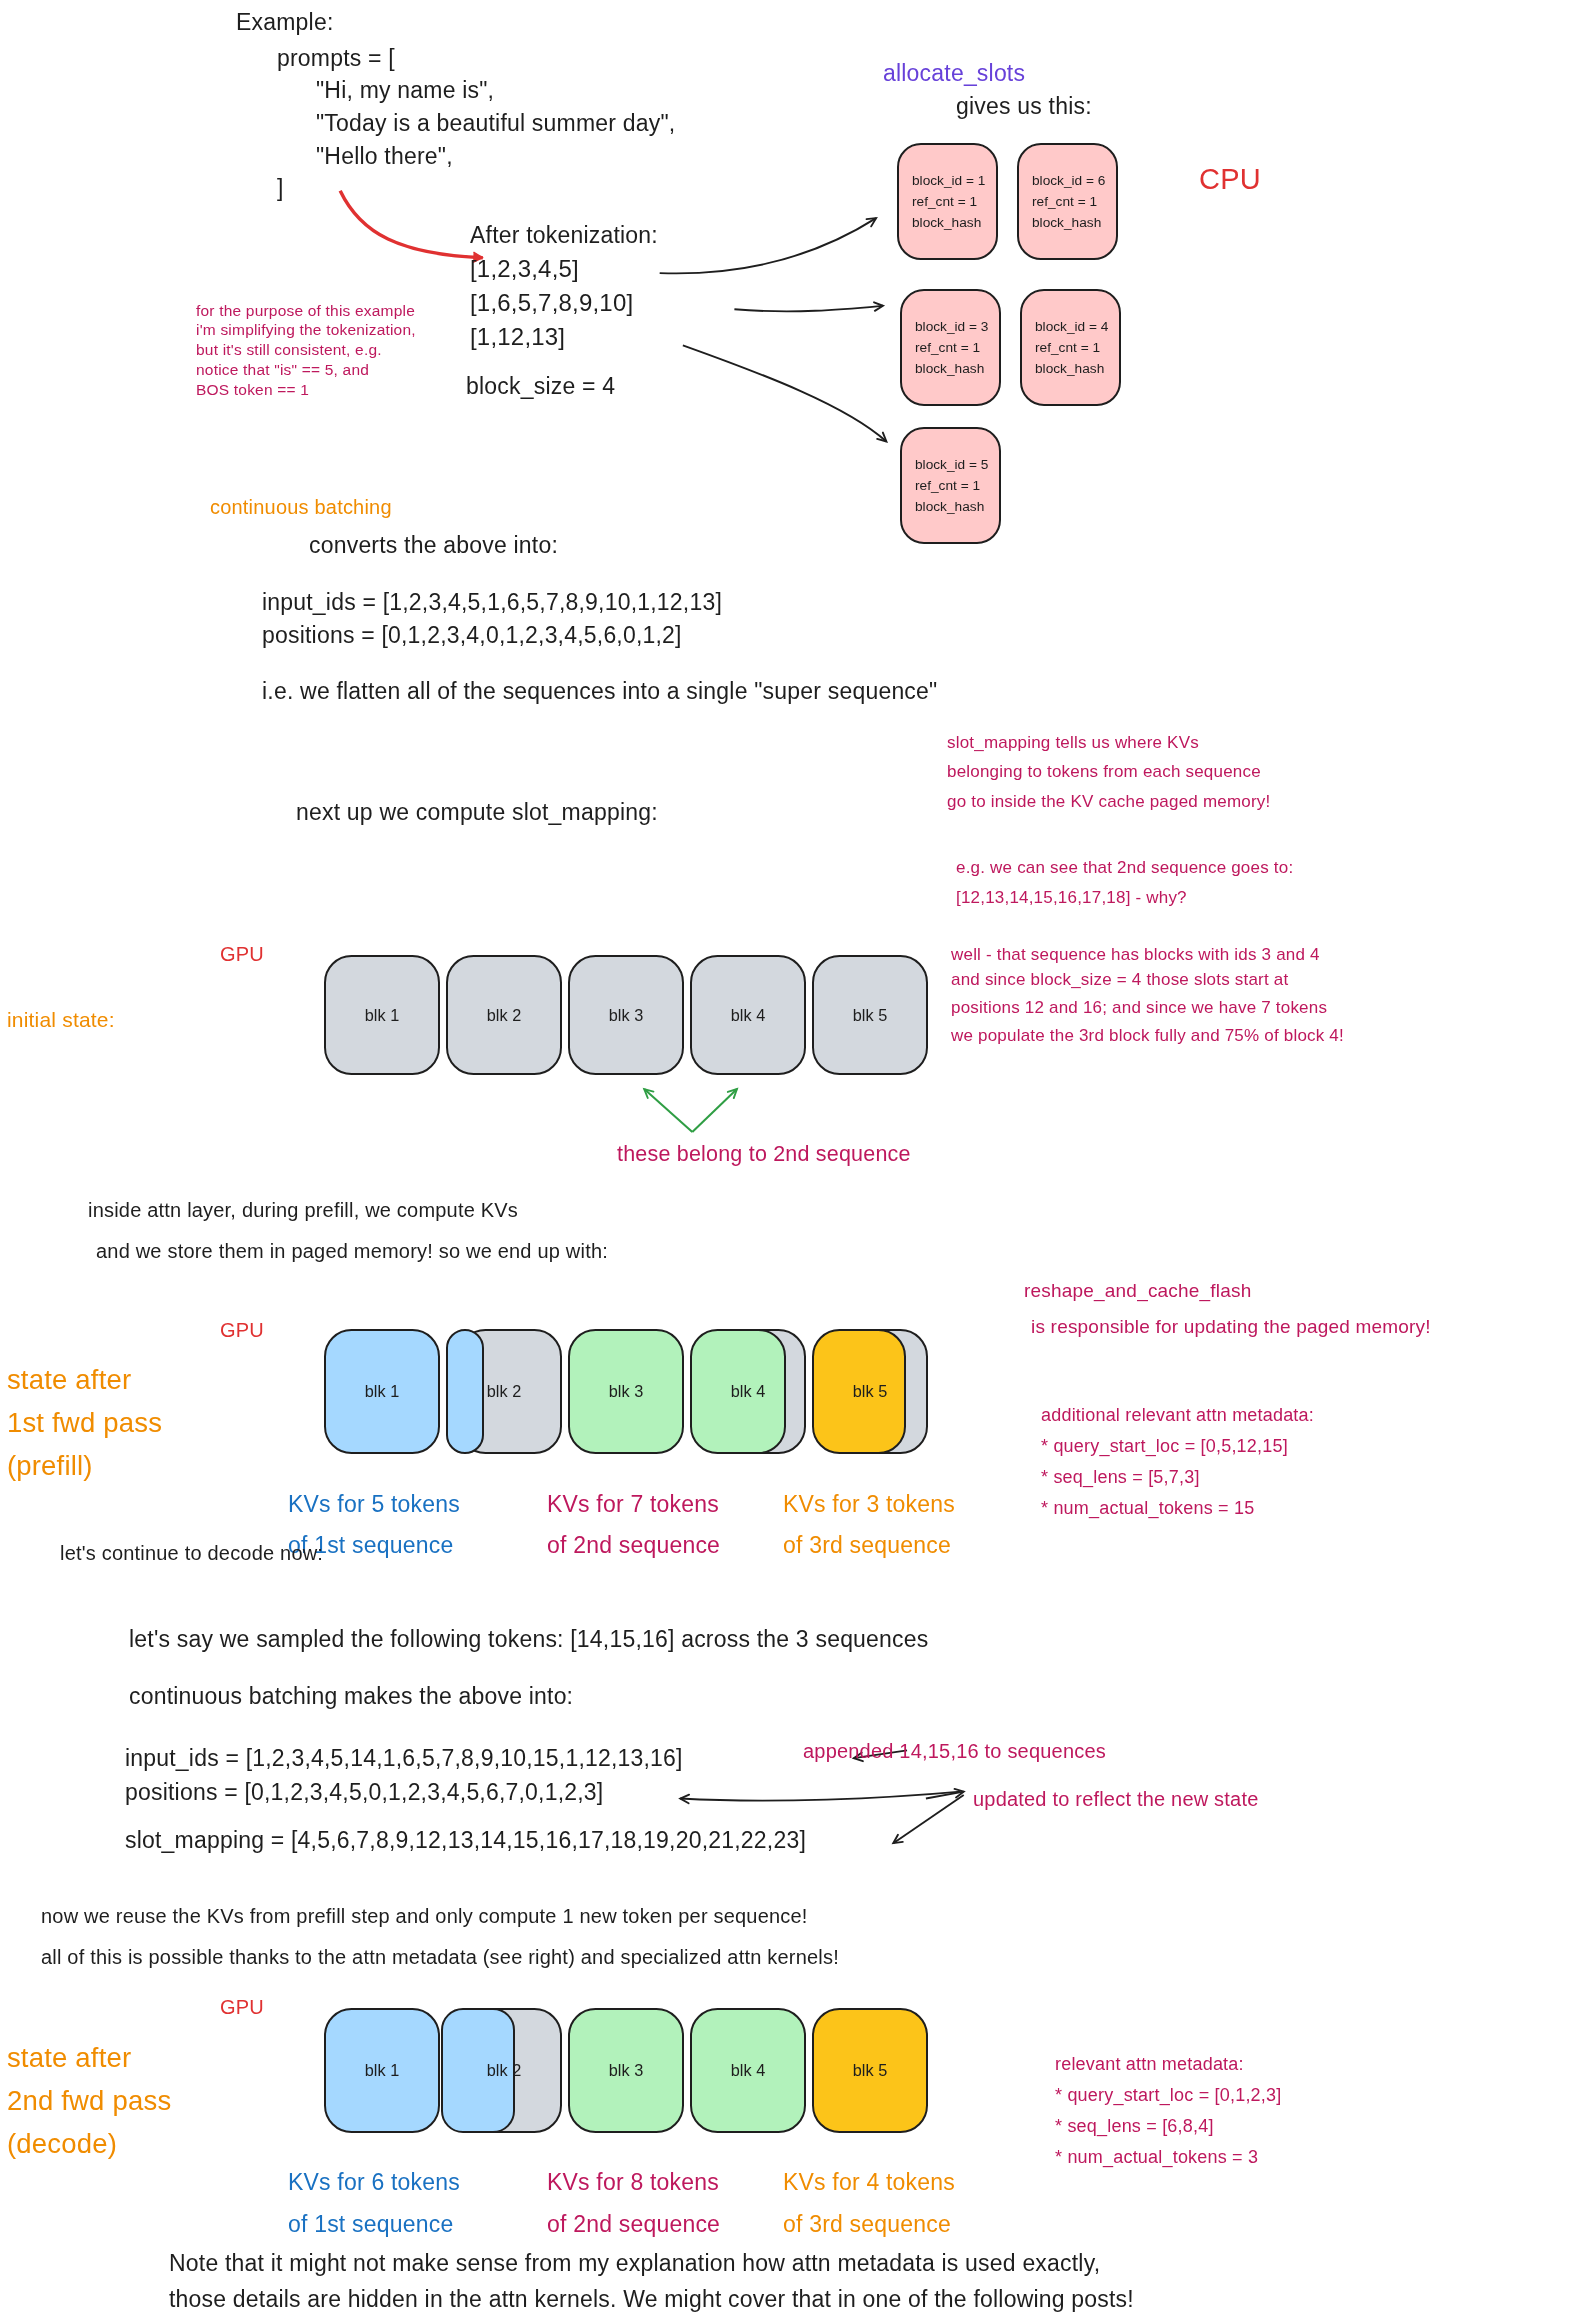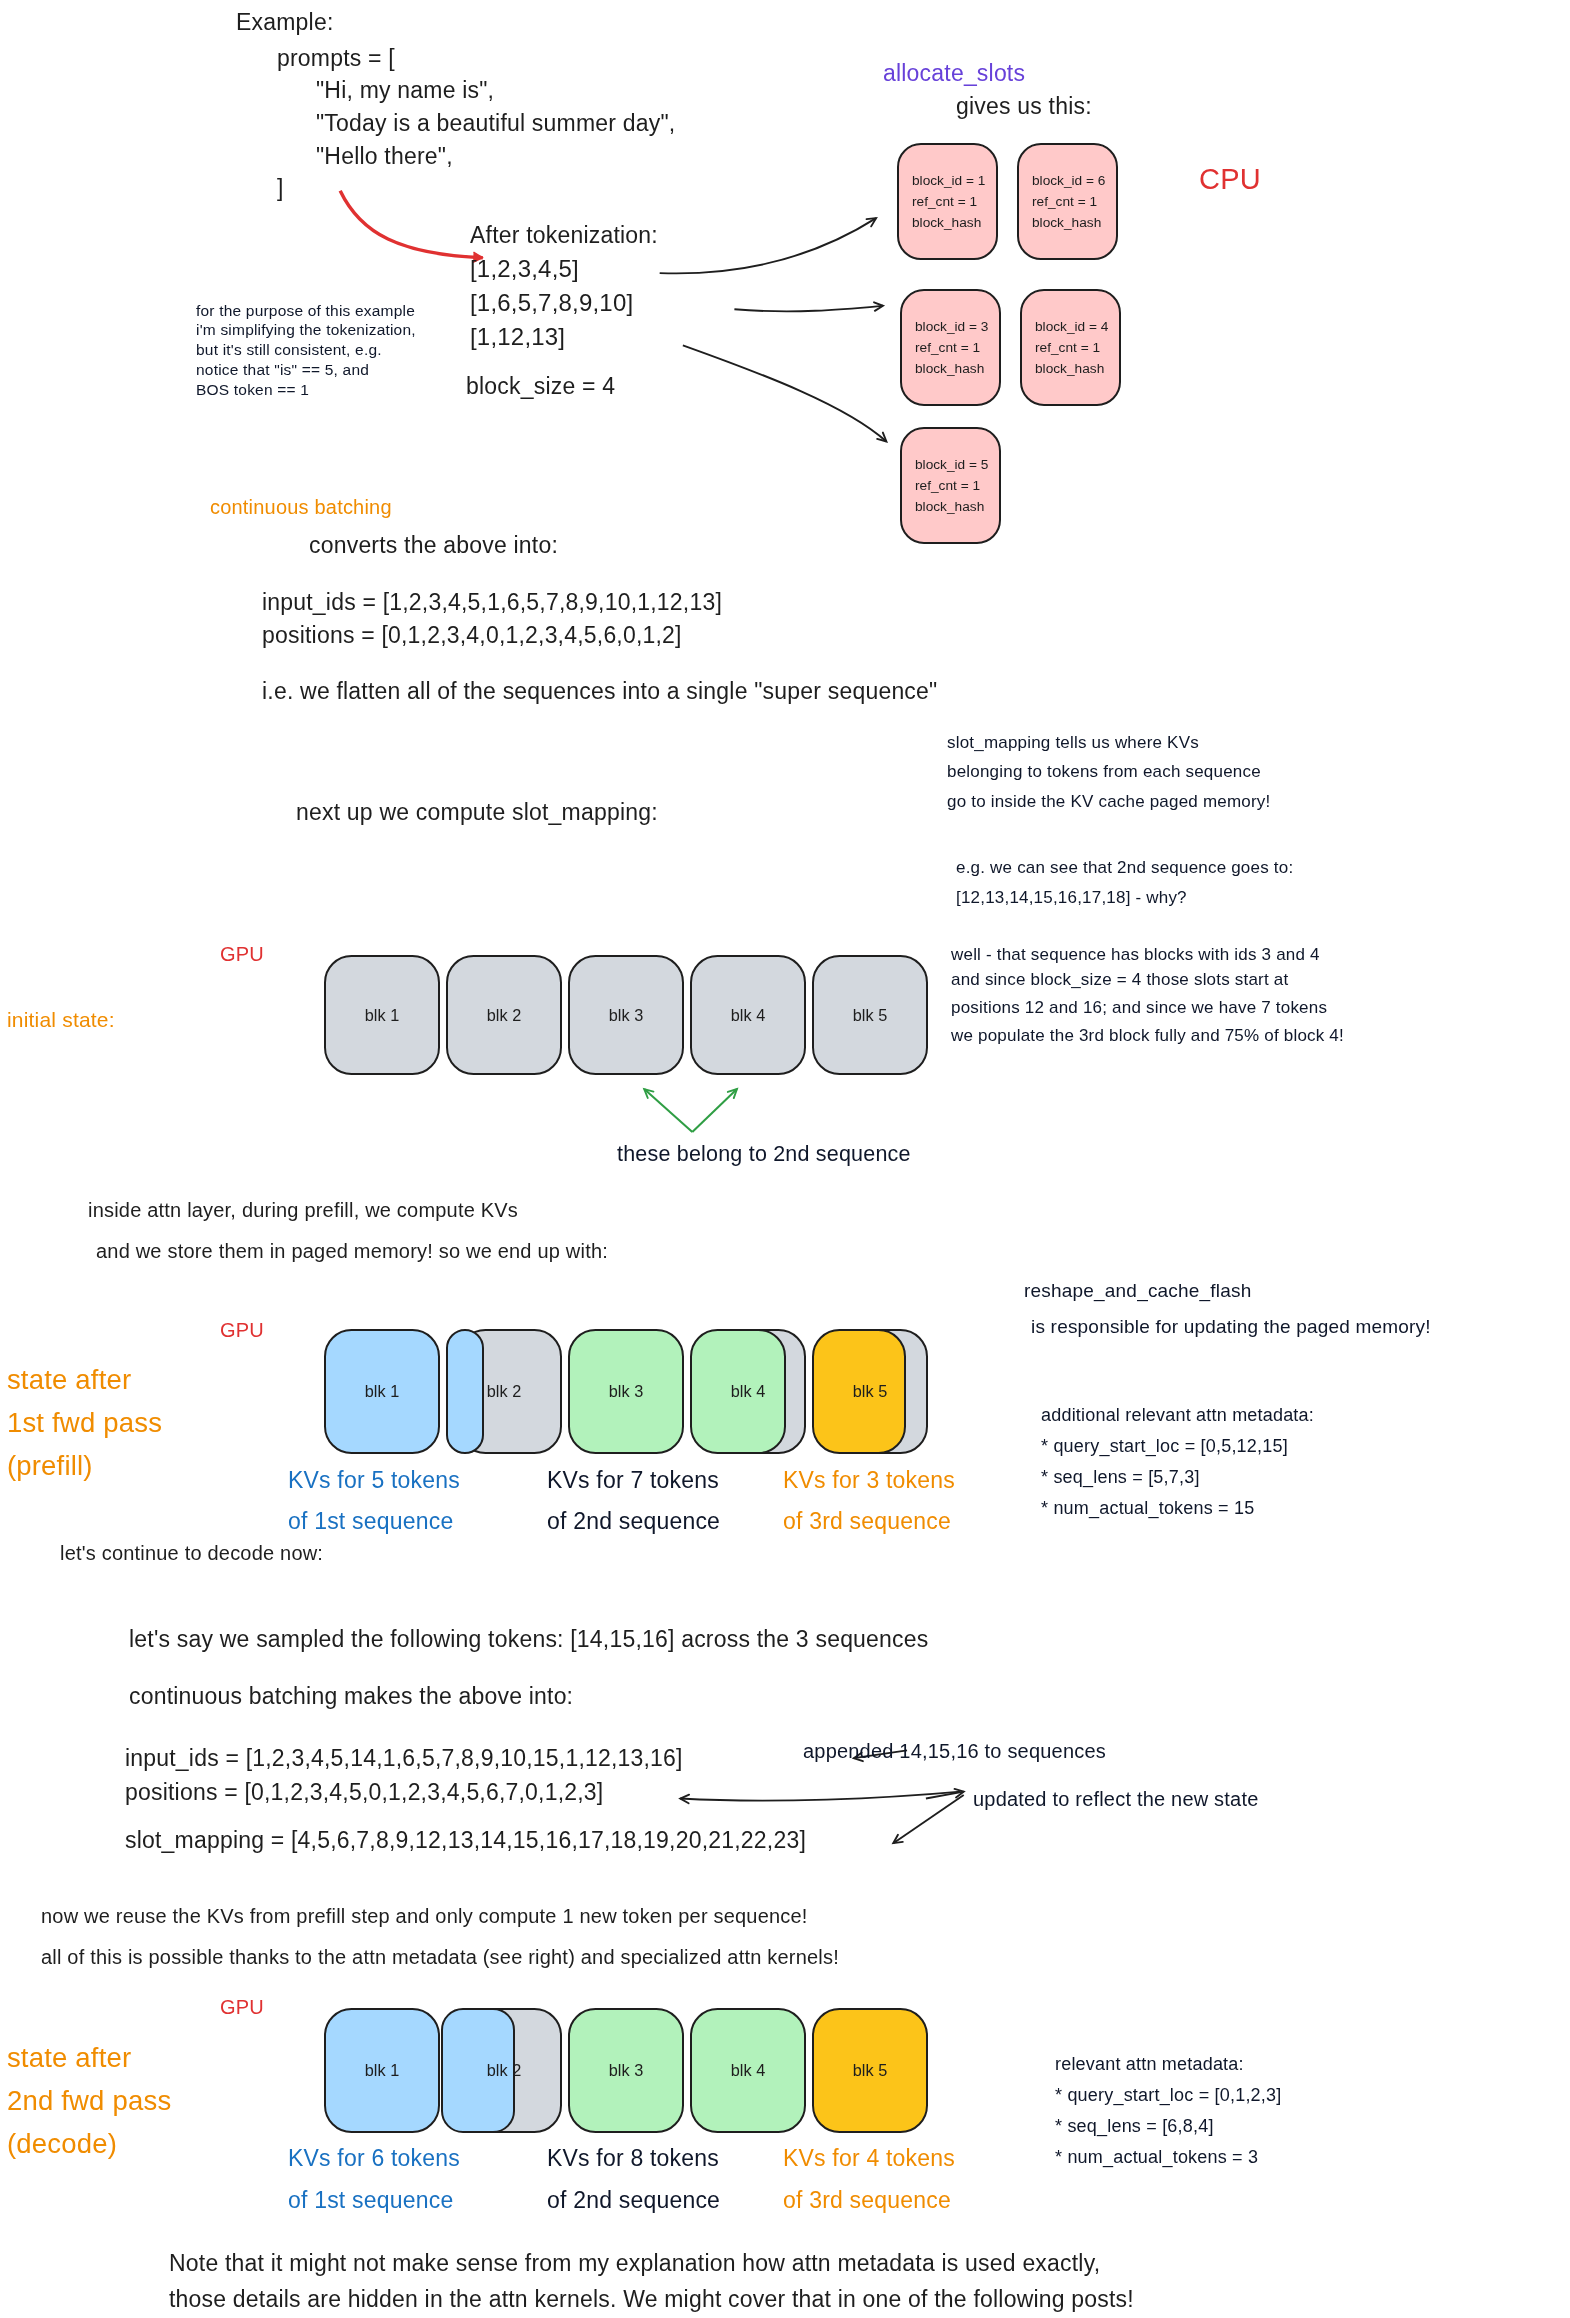--- a/index.html
+++ b/index.html
@@ -1,28 +1,28 @@
 <!DOCTYPE html>
 <html style="font-size:13.7px"><head>
 <meta charset="utf-8">
 <style>
   html,body{margin:0;padding:0;background:#ffffff;}
   .canvas{position:relative;width:1571px;height:2319px;background:#ffffff;overflow:hidden;
           font-family:"Liberation Sans","DejaVu Sans",sans-serif;color:#1e1e1e;}
   .t{position:absolute;white-space:nowrap;font-size:23px;line-height:1.15;color:#1e1e1e;letter-spacing:0.2px;}
   .big{font-size:20px;}
-  .green{color:#0f172a;}
+  .green{color:#be185d;}
   .orange{color:#f08c00;}
   .red{color:#e03131;}
   .purple{color:#6741d9;}
   .blue{color:#1971c2;}
   .sm{font-size:15.5px;line-height:20px;}
   .note{font-size:17px;line-height:29px;}
   .meta{font-size:18px;line-height:31px;}
-  .cap{font-size:23px;line-height:41px;}
+  .cap{font-size:23px;line-height:41px;margin-top:24px;}
   svg.overlay{position:absolute;left:0;top:0;pointer-events:none;}
   
   .cpu-block{position:absolute;width:101px;height:117px;background:#ffc9c9;border:2.1px solid #1e1e1e;
              border-radius:24px;display:flex;flex-direction:column;justify-content:center;gap:6px;
              padding-left:13px;box-sizing:border-box;font-size:13.7px;}
   
   .slot{position:absolute;width:116px;height:120px;}
   .h145{height:125px;}
   .base{position:absolute;left:0;top:0;width:100%;height:100%;border:2.1px solid #1e1e1e;
         border-radius:27.5px;box-sizing:border-box;}

